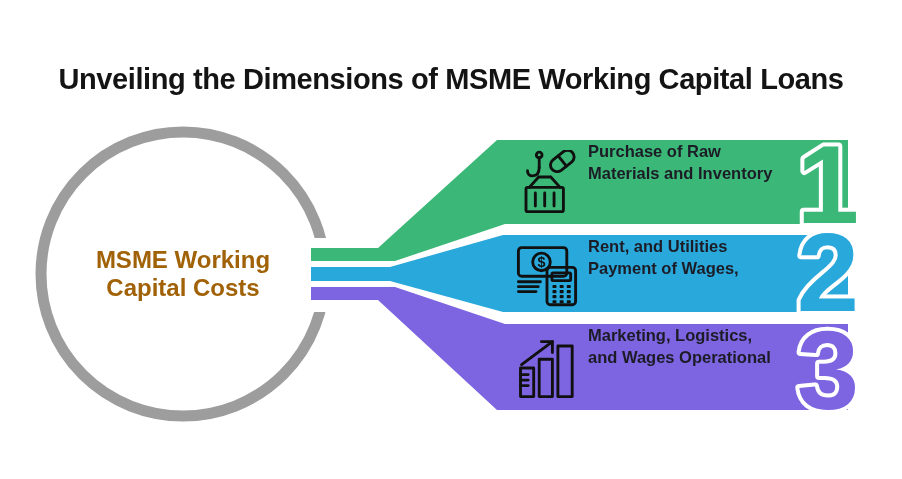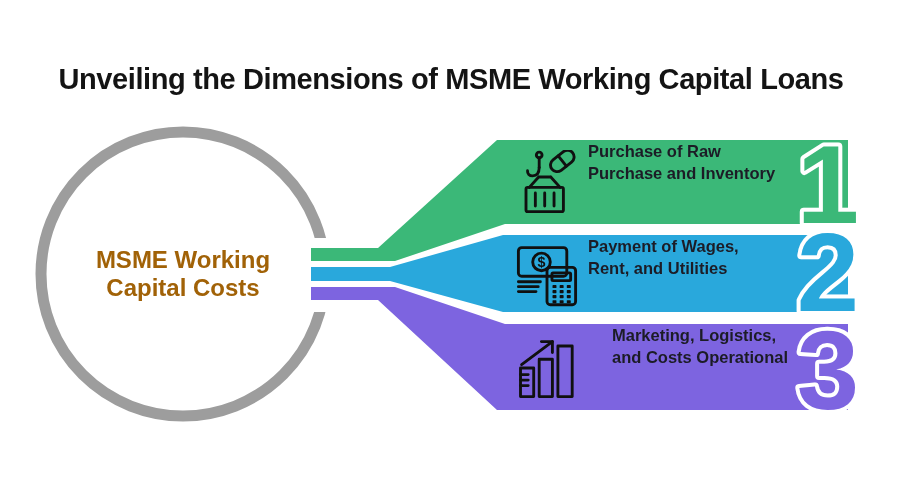--- a/index.html
+++ b/index.html
@@ -24,21 +24,21 @@
     text-align:center; font-size:24px; line-height:28px;
     font-weight:bold; color:#a16207;
   }
   .band-text {
     position:absolute; display:flex; flex-direction:column;
     font-size:16.5px; line-height:22px;
     font-weight:bold; color:#1c1c26;
   }
   .band-text.t1 { left:588px; top:140px; height:84px; width:212px; }
   .band-text.t2 { left:588px; top:235px; height:77px; width:212px; }
-  .band-text.t3 { left:612px; top:324px; height:108px; width:220px; }
+  .band-text.t3 { left:588px; top:324px; height:108px; width:220px; }
   .icon { position:absolute; width:62px; height:66px; }
   .icon.i1 { left:517px; top:150px; }
   .icon.i2 { left:516px; top:241px; }
   .icon.i3 { left:517px; top:335px; }
   .icon svg { width:100%; height:100%; }
   .ln { stroke:#101010; stroke-width:2.6; fill:none; stroke-linejoin:round; stroke-linecap:round; }
   .dollar { font-family:"Liberation Sans", sans-serif; font-weight:bold; font-size:13px; text-anchor:middle; fill:#101010; }
 </style>
 </head>
 <body>
@@ -115,24 +115,24 @@
       <path class="ln" d="M22 6 H32 V16"></path>
       <rect class="ln" x="3" y="30" width="12" height="26"></rect>
       <path class="ln" d="M3 36 H10 M3 41 H10 M3 46 H10"></path>
       <rect class="ln" x="20" y="22" width="12" height="34"></rect>
       <rect class="ln" x="37" y="10" width="13" height="46"></rect>
     </svg>
   </div>
 
   <div class="band-text t1">
     <div>Purchase of Raw</div>
-    <div>Purchase and Inventory</div>
+    <div>Materials and Inventory</div>
   </div>
   <div class="band-text t2">
+    <div>Rent, and Utilities</div>
     <div>Payment of Wages,</div>
-    <div>Rent, and Utilities</div>
   </div>
   <div class="band-text t3">
     <div>Marketing, Logistics,</div>
-    <div>and Costs Operational</div>
+    <div>and Wages Operational</div>
   </div>
 
 </div>
 
 </body></html>

